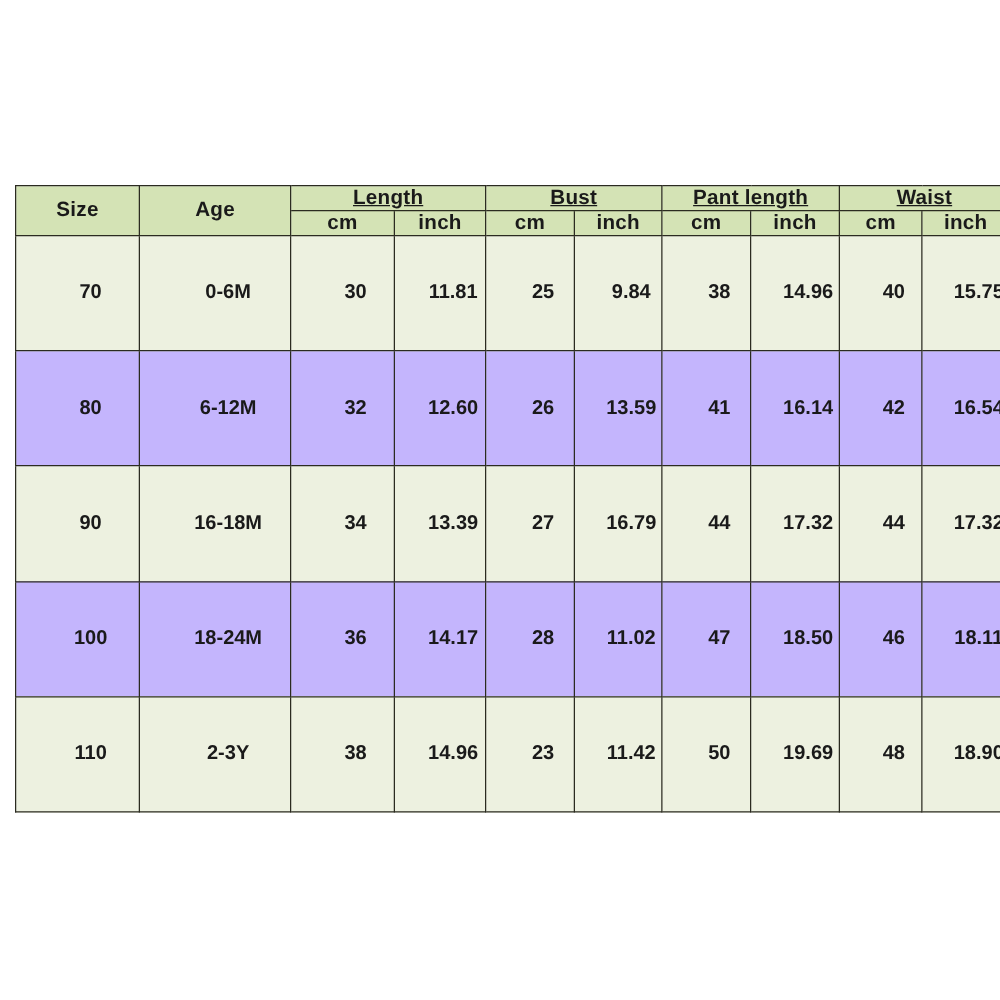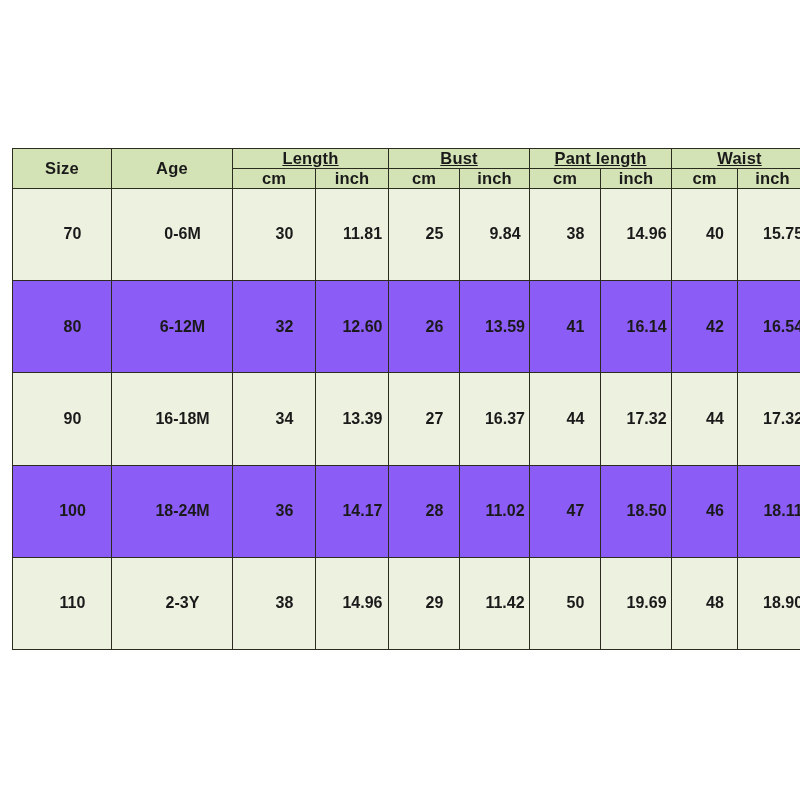--- a/index.html
+++ b/index.html
@@ -50,21 +50,21 @@
   th.group-head { font-size: 16.5px; text-decoration: underline; }
   th.unit-head  { font-size: 15.5px; }
   th.corner-head { font-size: 16.5px; }
 
   
   table.size-chart tbody td {
     font-size: 16px;
     padding-left: 21px;
   }
   tr.row-light td { background: #edf1e0; }
-  tr.row-green td { background: #8b5cf6; }
+  tr.row-green td { background: #c4b5fd; }
 
   
   col.c-size  { width: 99px;  }
   col.c-age   { width: 121px; }
   col.c-cm    { width: 83px;  }
   col.c-inch  { width: 73px;  }
   col.c-cm2   { width: 71px;  }
   col.c-inch2 { width: 70px;  }
   col.c-cm3   { width: 71px;  }
   col.c-inch3 { width: 71px;  }
@@ -132,21 +132,21 @@
         <td>16.14</td>
         <td>42</td>
         <td>16.54</td>
       </tr>
       <tr class="row-light">
         <td>90</td>
         <td>16-18M</td>
         <td>34</td>
         <td>13.39</td>
         <td>27</td>
-        <td>16.37</td>
+        <td>16.79</td>
         <td>44</td>
         <td>17.32</td>
         <td>44</td>
         <td>17.32</td>
       </tr>
       <tr class="row-green">
         <td>100</td>
         <td>18-24M</td>
         <td>36</td>
         <td>14.17</td>
@@ -155,21 +155,21 @@
         <td>47</td>
         <td>18.50</td>
         <td>46</td>
         <td>18.11</td>
       </tr>
       <tr class="row-light">
         <td>110</td>
         <td>2-3Y</td>
         <td>38</td>
         <td>14.96</td>
-        <td>29</td>
+        <td>23</td>
         <td>11.42</td>
         <td>50</td>
         <td>19.69</td>
         <td>48</td>
         <td>18.90</td>
       </tr>
     </tbody>
   </table>
 </div>
 

